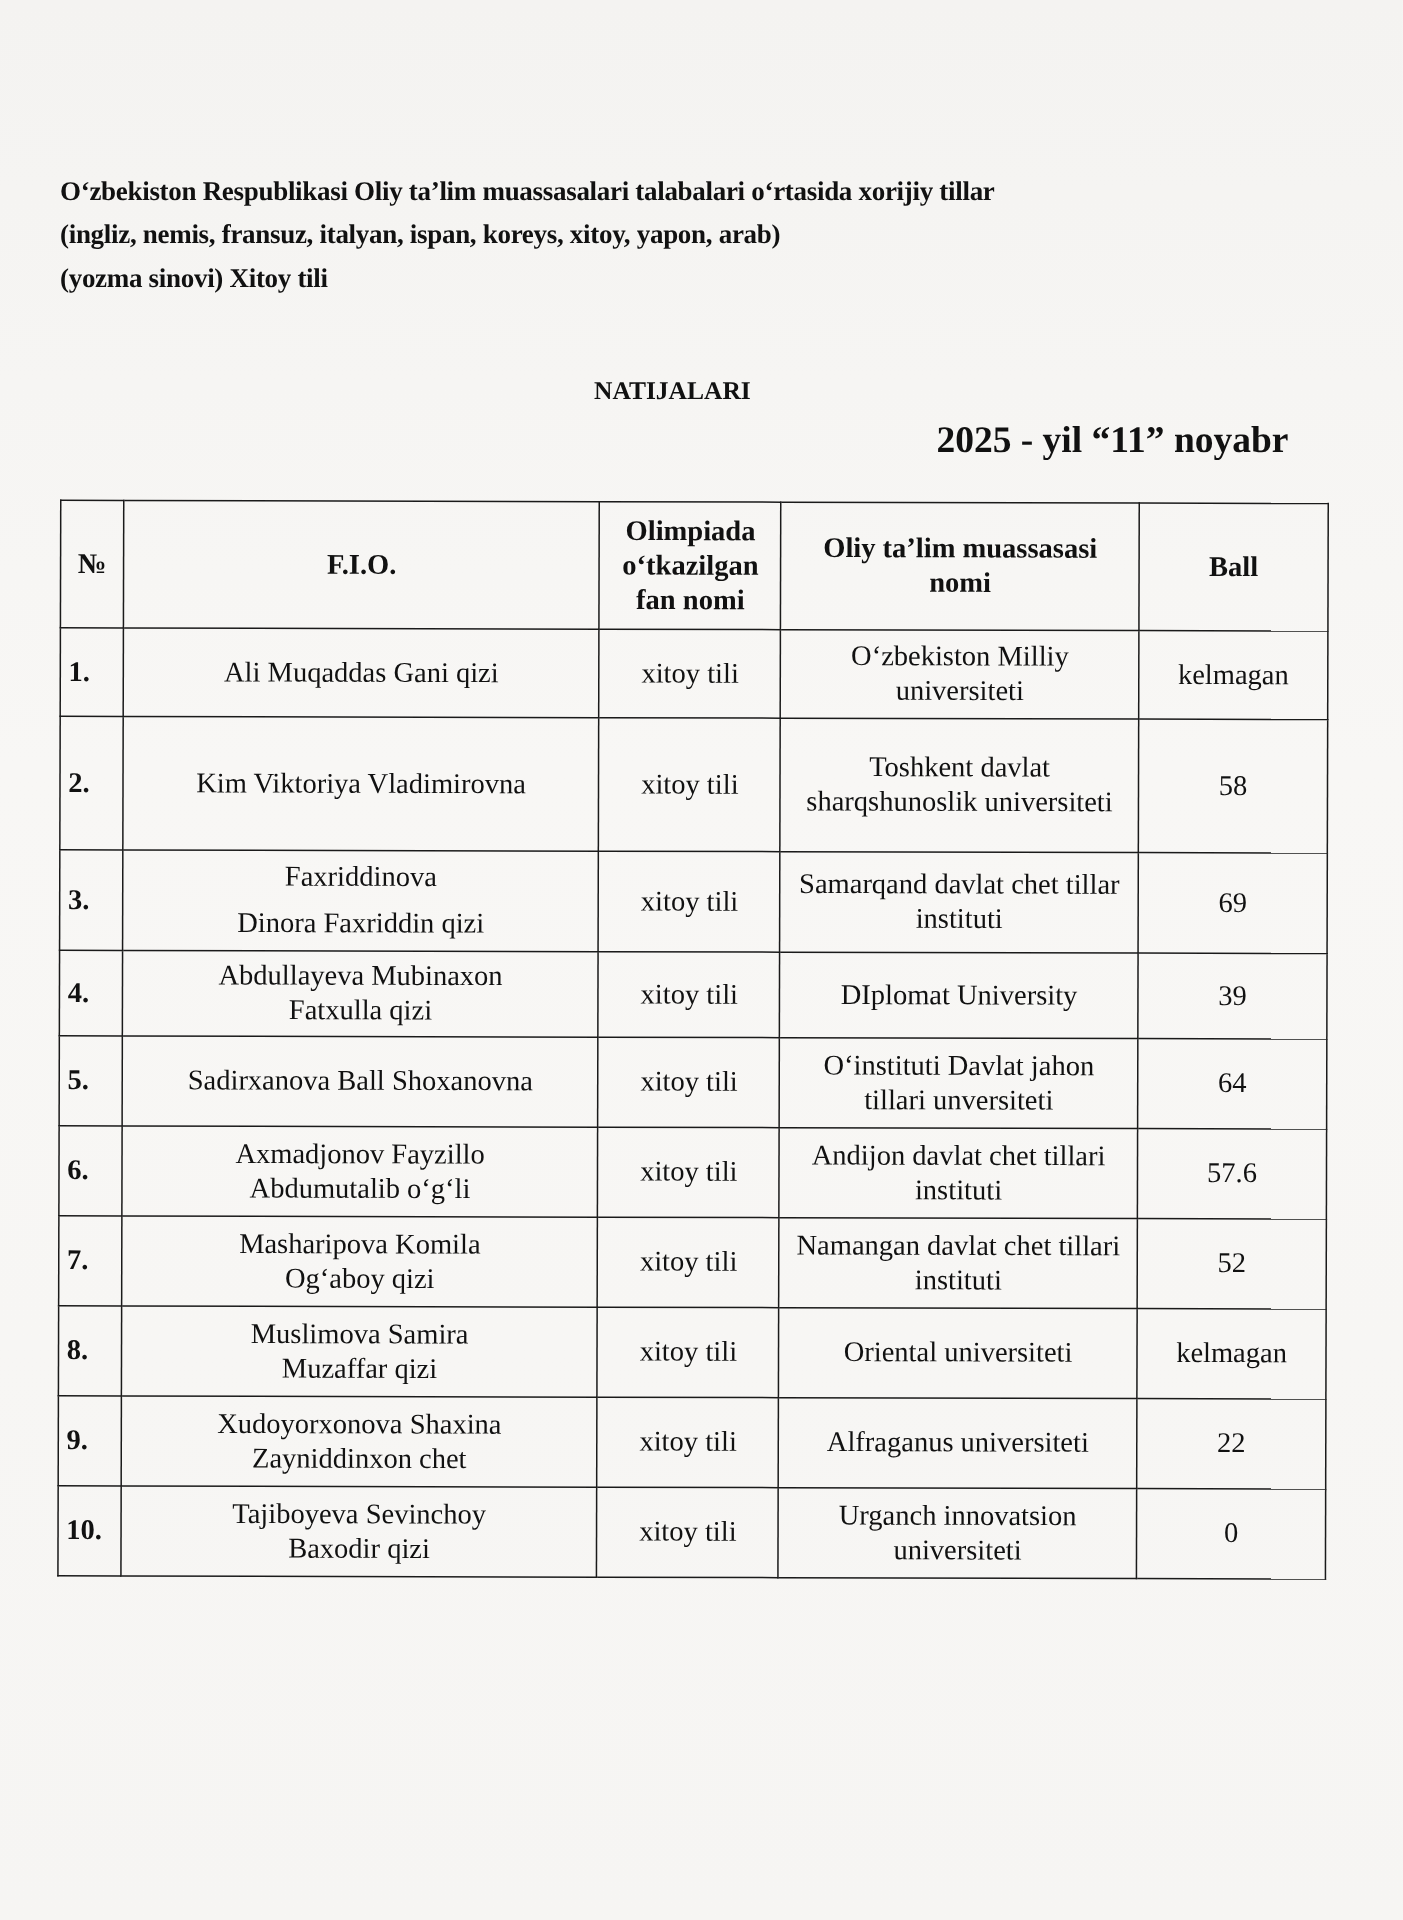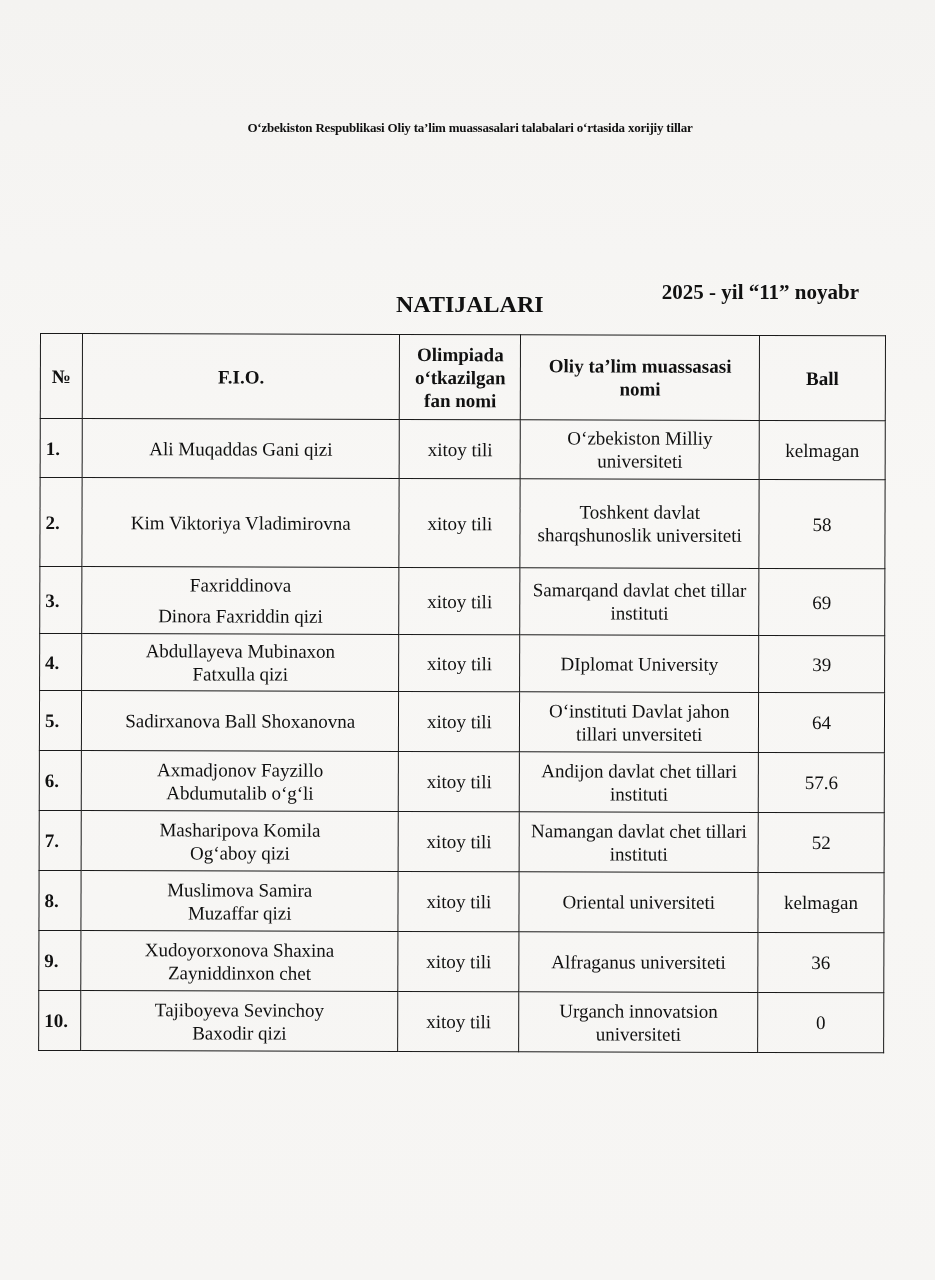--- a/index.html
+++ b/index.html
@@ -9,31 +9,31 @@
     font-family: "Liberation Serif", "DejaVu Serif", serif;
     color: #111;
     position: relative;
   }
   .page {
     position: absolute; left: 0; top: 0; width: 935px; height: 1280px;
     background: linear-gradient(180deg, #f4f3f1 0%, #f8f7f5 40%, #f6f5f3 100%);
   }
   .header {
     position: absolute; left: 40px; width: 860px; top: 113px;
-    text-align: center; font-weight: bold; font-size: 13px; line-height: 29px;
+    font-weight: bold; font-size: 18px; line-height: 29px;
     letter-spacing: -0.2px;
   }
   .header div { white-space: nowrap; }
   .results-title {
     position: absolute; left: 396px; top: 251px;
-    font-weight: bold; font-size: 24px; margin-top: 40px;
+    font-weight: bold; font-size: 17px;
   }
   .date {
     position: absolute; right: 76px; top: 280px;
-    font-weight: bold; font-size: 21px;
+    font-weight: bold; font-size: 25px;
   }
   table.results {
     position: absolute; left: 40px; top: 333px;
     width: 846px;
     border-collapse: collapse;
     font-size: 19px;
     transform: rotate(0.15deg);
     transform-origin: top left;
   }
   table.results th, table.results td {
@@ -55,20 +55,22 @@
   tr.h60 td { height: 59px; }
   .name-line { display: block; }
   .gap { display: block; height: 8px; }
 </style>
 </head>
 <body>
 
 <div class="page">
   <div class="header">
     <div>O‘zbekiston Respublikasi Oliy ta’lim muassasalari talabalari o‘rtasida xorijiy tillar</div>
+    <div>(ingliz, nemis, fransuz, italyan, ispan, koreys, xitoy, yapon, arab)</div>
+    <div>(yozma sinovi) Xitoy tili</div>
   </div>
 
   <div class="results-title">NATIJALARI</div>
   <div class="date">2025 - yil “11” noyabr</div>
 
   <table class="results">
     <colgroup>
       <col class="c-num">
         <col class="c-fio">
         <col class="c-fan">
@@ -164,21 +166,21 @@
         <td>kelmagan</td>
       </tr>
       <tr class="h60">
         <td class="num">9.</td>
         <td>
           <span class="name-line">Xudoyorxonova Shaxina</span>
           <span class="name-line">Zayniddinxon chet</span>
         </td>
         <td>xitoy tili</td>
         <td>Alfraganus universiteti</td>
-        <td>36</td>
+        <td>22</td>
       </tr>
       <tr class="h60">
         <td class="num">10.</td>
         <td>
           <span class="name-line">Tajiboyeva Sevinchoy</span>
           <span class="name-line">Baxodir qizi</span>
         </td>
         <td>xitoy tili</td>
         <td>Urganch innovatsion universiteti</td>
         <td>0</td>

